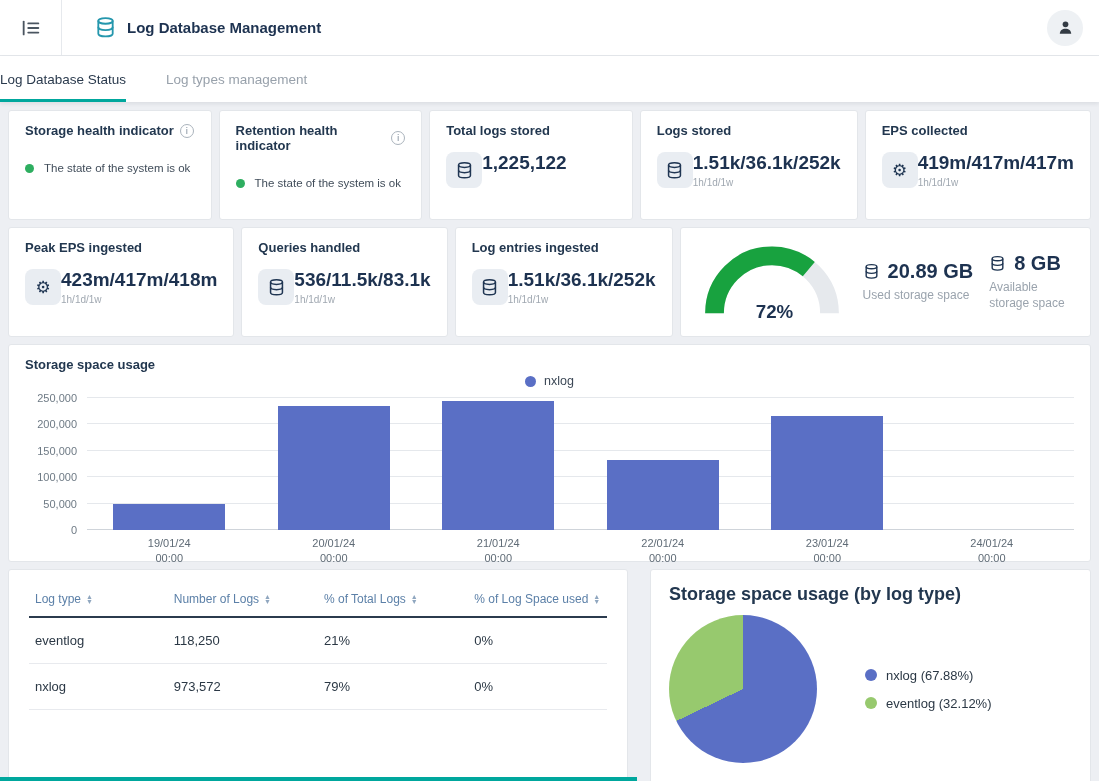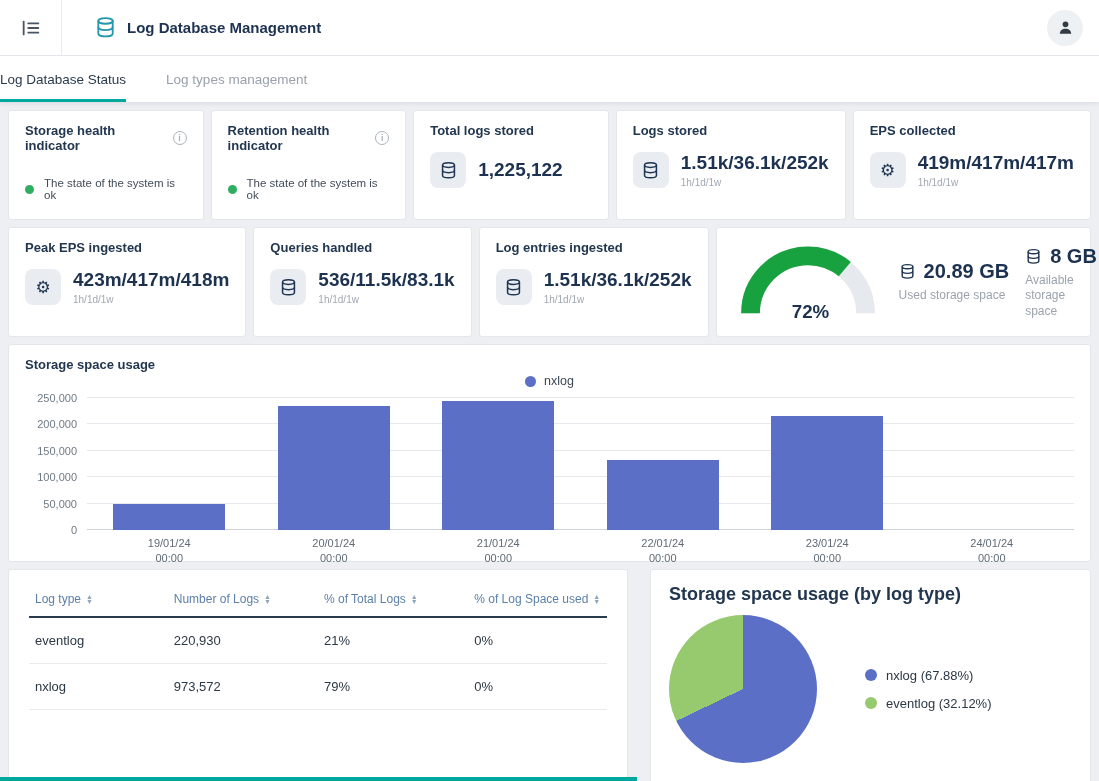--- a/index.html
+++ b/index.html
@@ -27,21 +27,21 @@
   .span2 { grid-column:span 2; }
   .card-title { font-size:13px; font-weight:700; color:#22374f; display:flex; align-items:center; gap:6px; }
 
   .info-icon { width:14px; height:14px; border:1px solid #aab3bc; border-radius:50%; color:#aab3bc; font-size:9px; display:inline-flex; align-items:center; justify-content:center; font-style:normal; cursor:pointer; flex:0 0 auto; }
   .info-icon::after { content:"i"; }
 
   .health-row { margin-top:24px; display:flex; align-items:center; gap:10px; }
   .dot { width:9px; height:9px; border-radius:50%; background:#2eae60; flex:0 0 auto; }
   .health-text { font-size:11.5px; color:#414d5a; }
 
-  .metric-row { margin-top:14px; display:flex; align-items:center; gap:12px; }
+  .metric-row { margin-top:14px; display:flex; gap:0; }
   .icon-box { width:36px; height:36px; border-radius:8px; background:#e9edf2; display:flex; align-items:center; justify-content:center; color:#1f3552; font-size:17px; flex:0 0 auto; }
   .metric-val { font-size:19px; font-weight:700; color:#1d3250; white-space:nowrap; }
   .metric-period { font-size:10px; color:#a0a8b1; margin-top:3px; }
 
   
   .gauge-card { display:flex; align-items:center; gap:16px; padding:10px 16px; }
   .gauge-svg { width:150px; height:86px; flex:0 0 auto; }
   .gauge-pct { font-size:15px; font-weight:700; fill:#1d3250; }
   .stat { max-width:120px; }
   .stat-top { display:flex; align-items:center; gap:8px; }
@@ -369,21 +369,21 @@
                 </span></th>
             <th style="width:24%"><span class="hd">
                   <span>% of Log Space used</span>
                   <span class="sort">▲<br>▼</span>
                 </span></th>
           </tr>
         </thead>
         <tbody>
           <tr>
             <td>eventlog</td>
-            <td>220,930</td>
+            <td>118,250</td>
             <td>21%</td>
             <td>0%</td>
           </tr>
           <tr>
             <td>nxlog</td>
             <td>973,572</td>
             <td>79%</td>
             <td>0%</td>
           </tr>
         </tbody>

